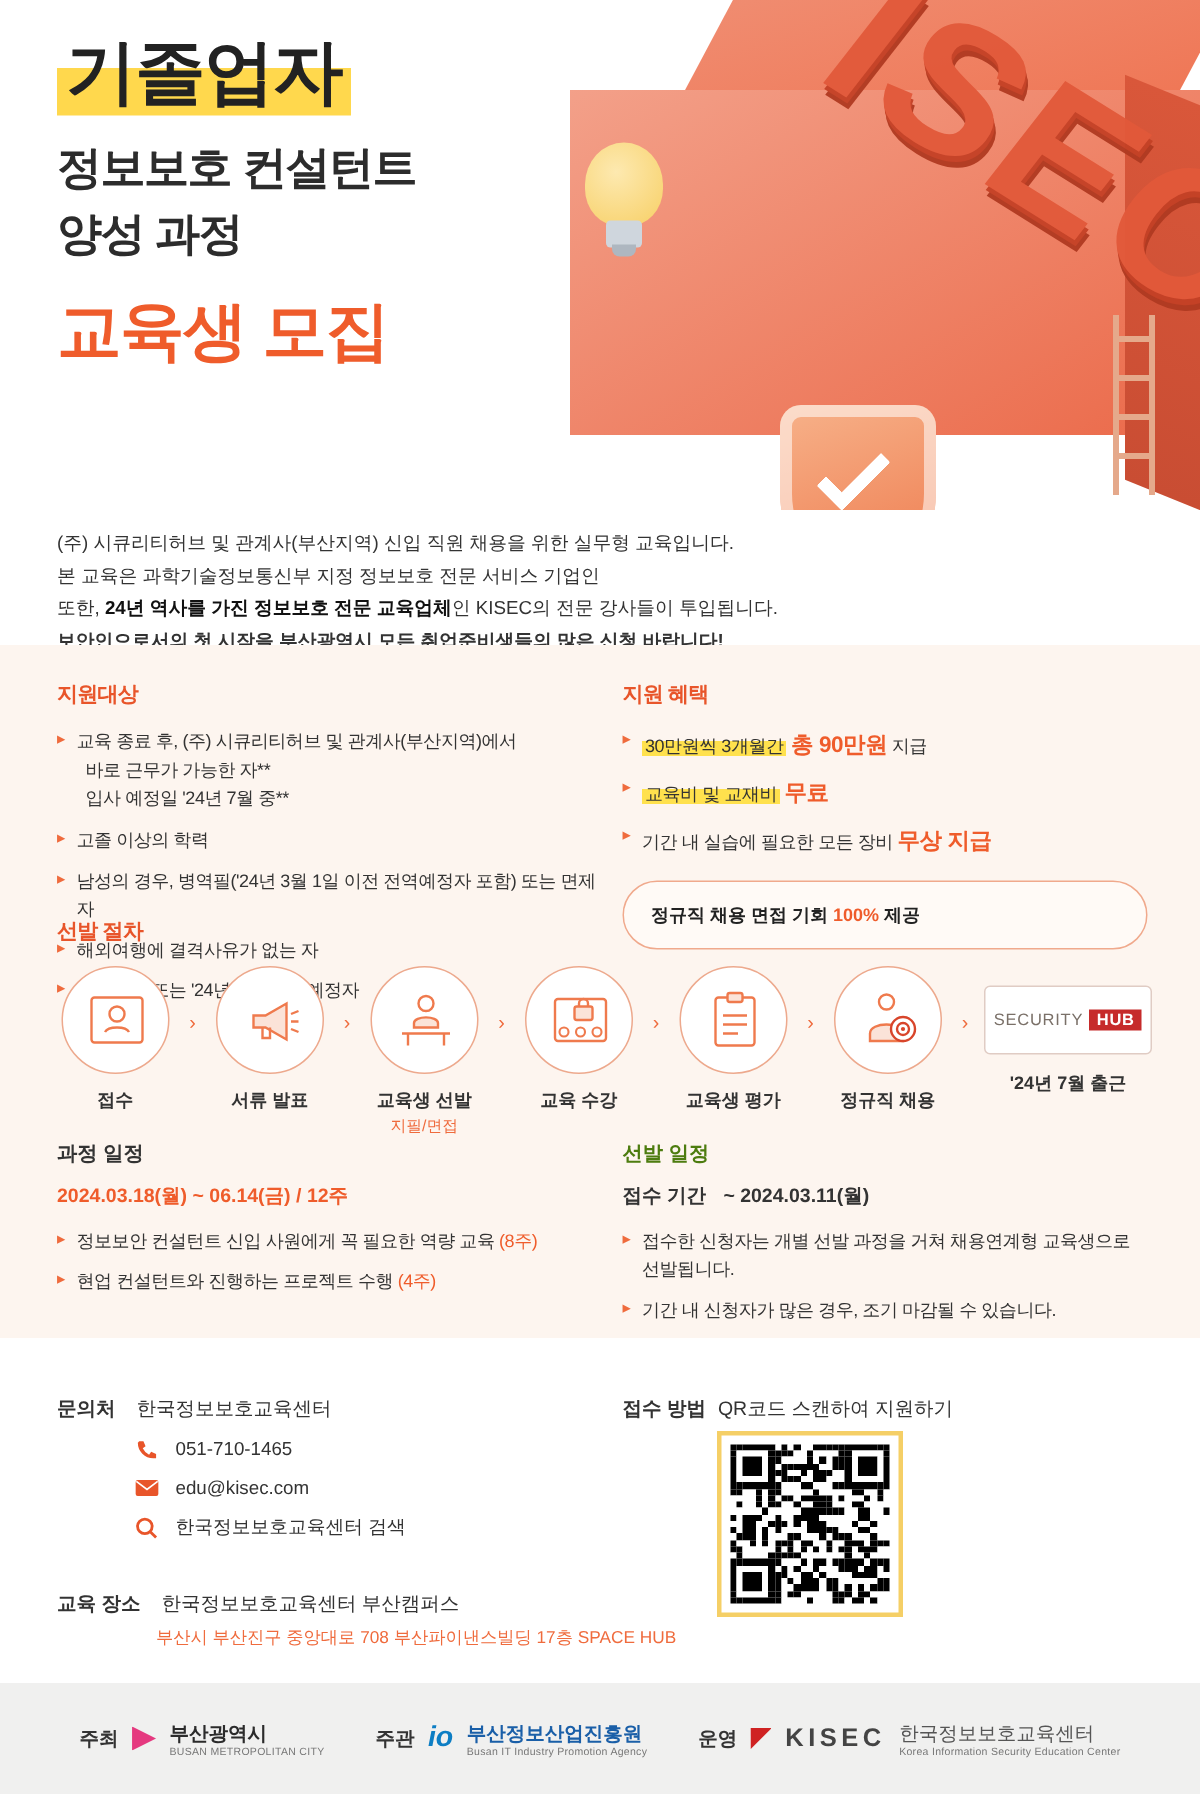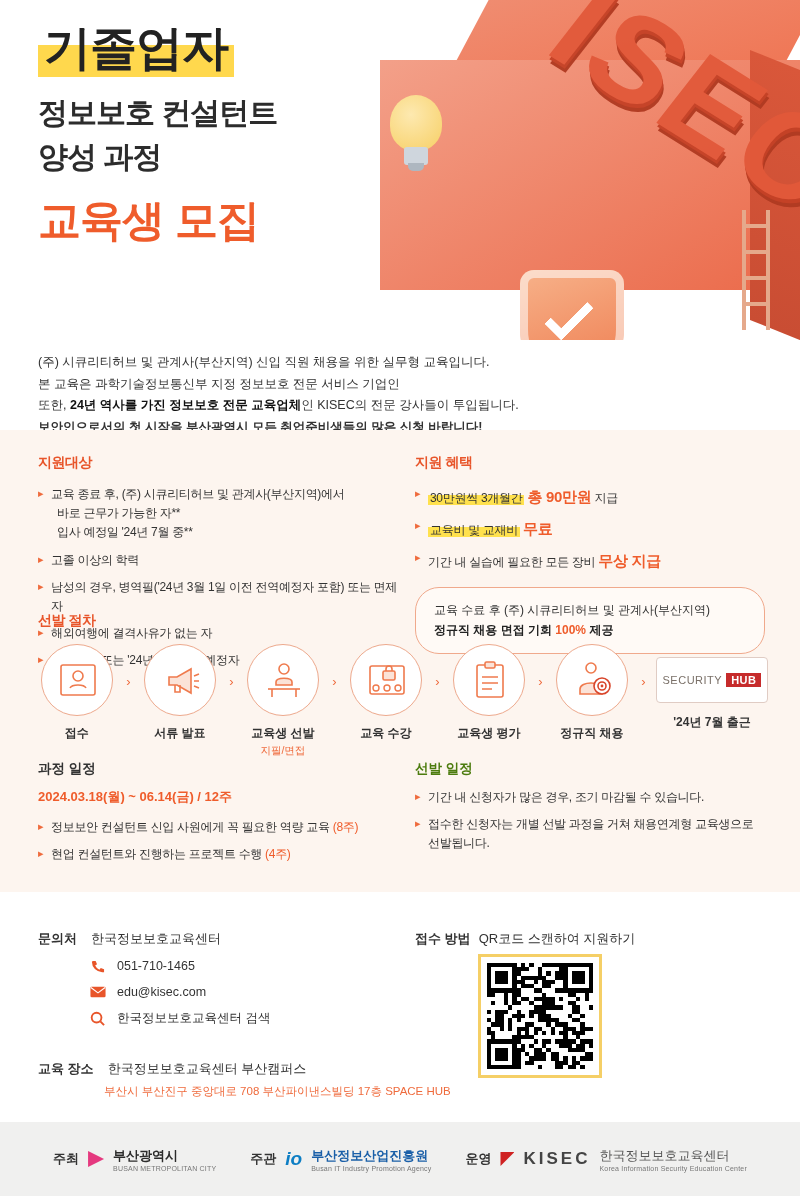--- a/index.html
+++ b/index.html
@@ -266,21 +266,20 @@
       </div>
       <div class="li">
         <span class="hl-y">교육비 및 교재비</span>
         <span class="free-word">무료</span>
       </div>
       <div class="li">
         <span>기간 내 실습에 필요한 모든 장비</span>
         <span class="free-word">무상 지급</span>
       </div>
       <div class="note-box">
-        <div>교육 수료 후 (주) 시큐리티허브 및 관계사(부산지역)</div>
         <div>
           <b>정규직 채용 면접 기회 </b><span class="pct">100%</span><b> 제공</b>
         </div>
       </div>
     </div>
 
     <div class="process">
       <div class="sec-title">선발 절차</div>
       <div class="steps">
 
@@ -385,22 +384,26 @@
         <span class="wk">(8주)</span>
       </div>
       <div class="li">
         <span>현업 컨설턴트와 진행하는 프로젝트 수행</span>
         <span class="wk">(4주)</span>
       </div>
     </div>
 
     <div class="sched-right">
       <div class="sched-head" style="color:#4d7c0f">선발 일정</div>
+      <div class="sched-main" style="color:#333">
+        <span>접수 기간</span>
+        <span style="margin-left:8px">~ 2024.03.11(월)</span>
+      </div>
+      <div class="li">접수한 신청자는 개별 선발 과정을 거쳐 채용연계형 교육생으로 선발됩니다.</div>
       <div class="li">기간 내 신청자가 많은 경우, 조기 마감될 수 있습니다.</div>
-      <div class="li">접수한 신청자는 개별 선발 과정을 거쳐 채용연계형 교육생으로 선발됩니다.</div>
     </div>
   </div>
 
   <div class="contact">
     <div style="position:absolute;left:38px;top:38px;">
       <div class="c-row">
         <span class="c-label">문의처</span>
         <span class="c-body" style="margin-left:14px">한국정보보호교육센터</span>
       </div>
       <div style="margin-left:52px">

